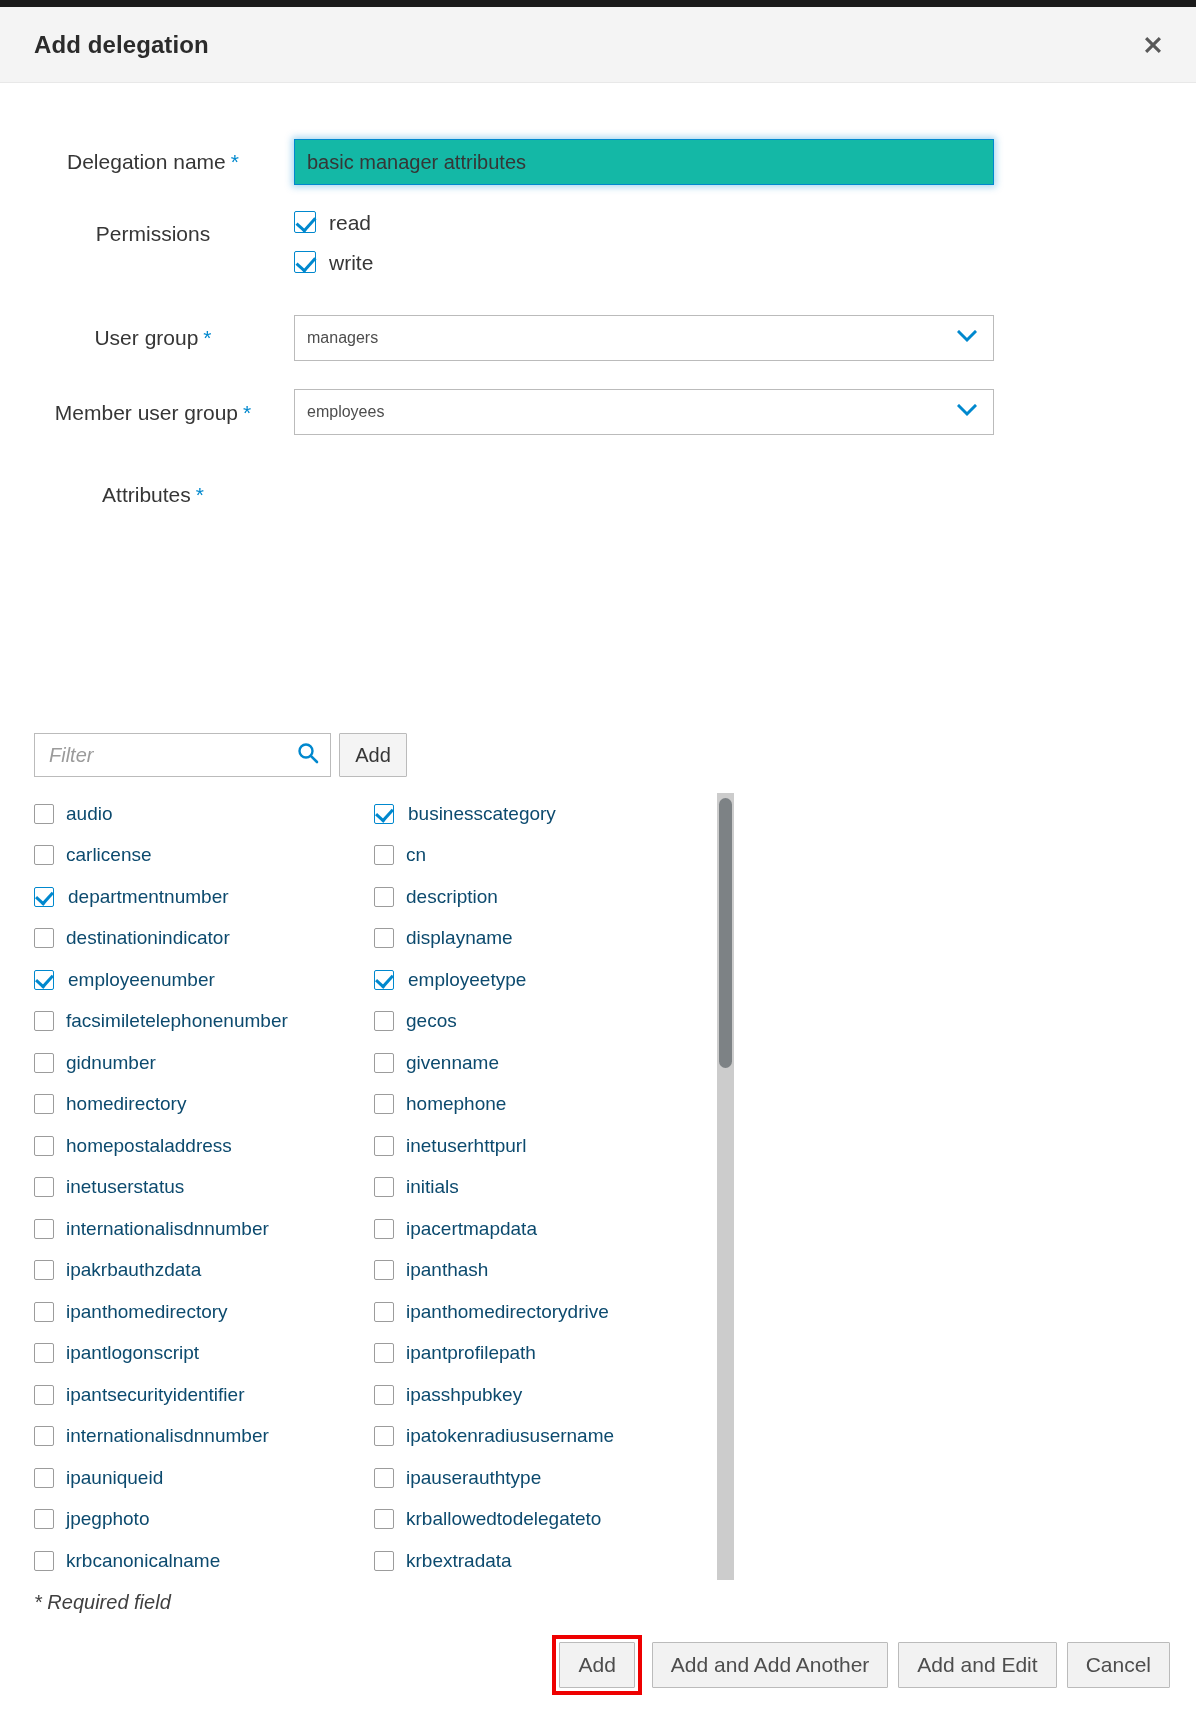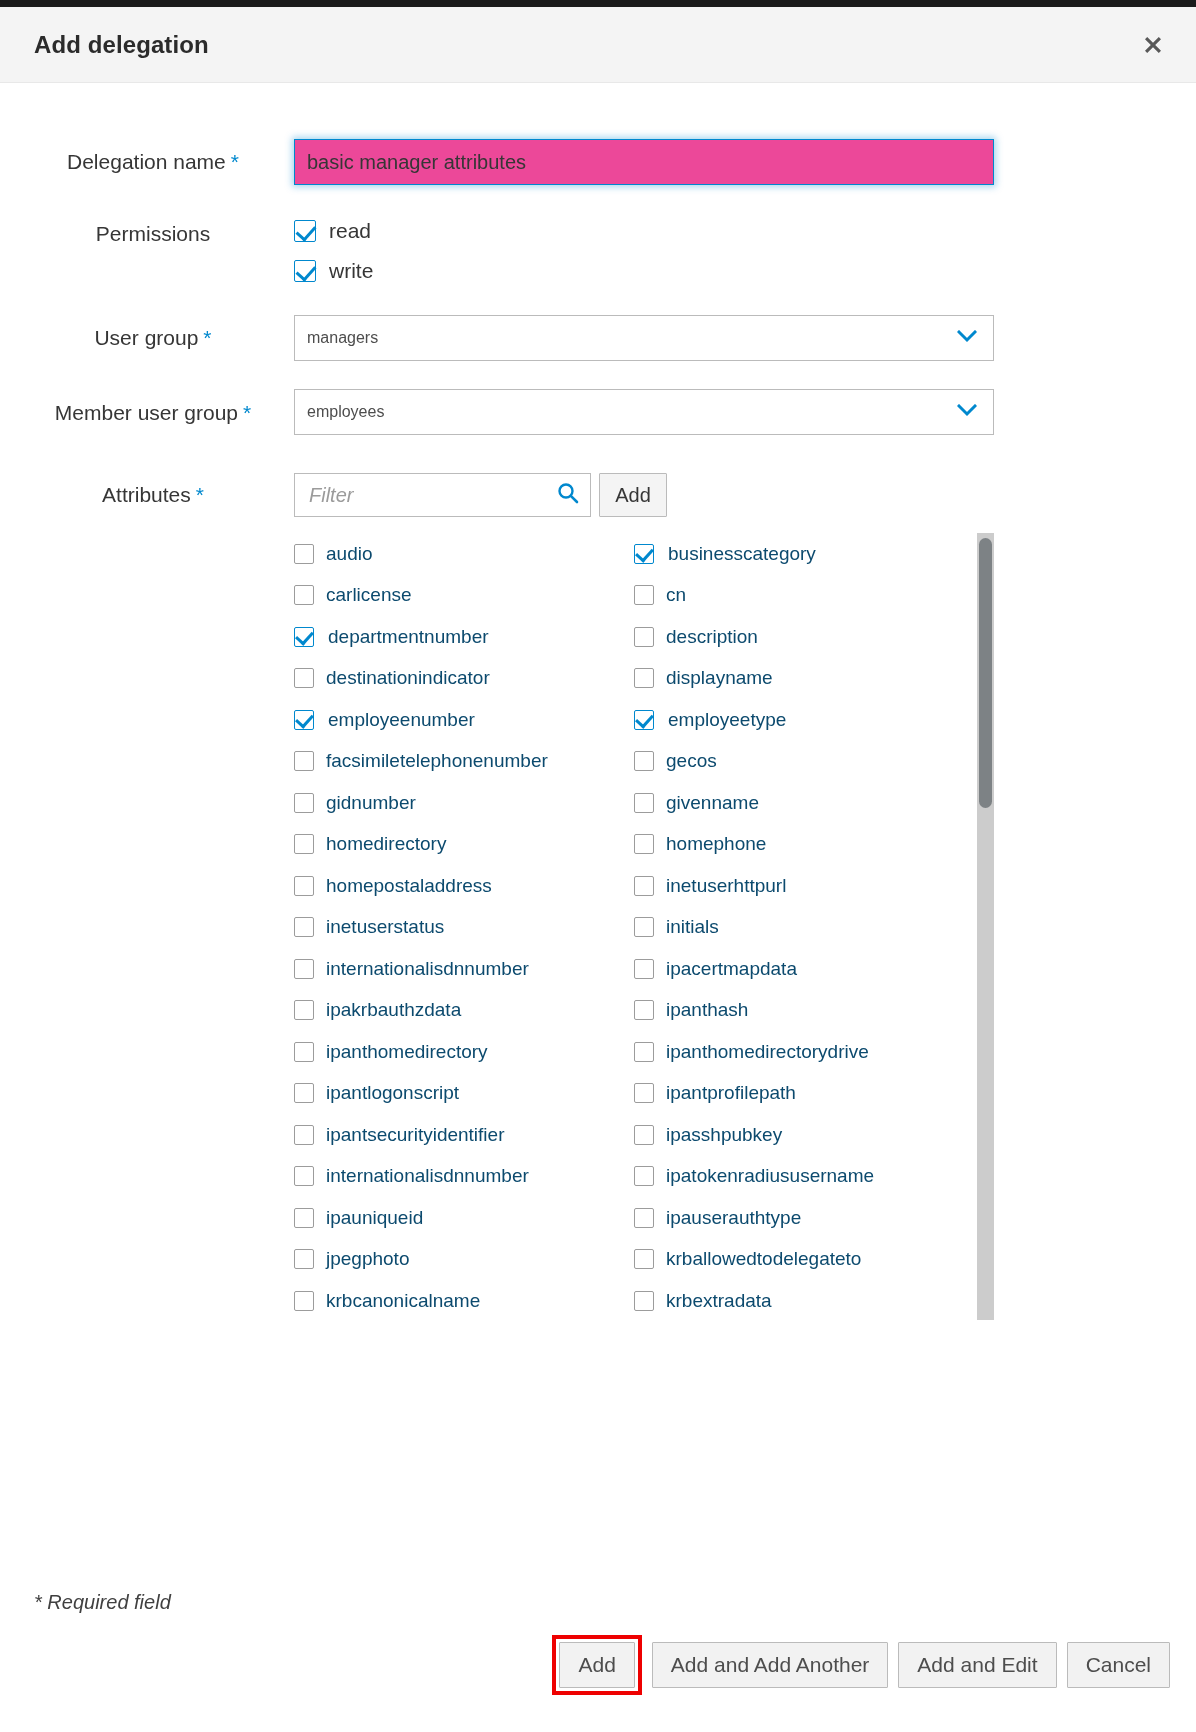--- a/index.html
+++ b/index.html
@@ -90,28 +90,28 @@
   .text-input {
     width: 700px;
     height: 46px;
     border: 1px solid #0088ce;
     outline: none;
     box-shadow: 0 0 7px 2px rgba(0,136,206,0.35);
     font-family: "Liberation Sans", sans-serif;
     font-size: 20px;
     color: #363636;
     padding: 4px 12px;
-    background: #ec4899;
+    background: #14b8a6;
     border-radius: 0;
   }
 
   
   .check-row {
     display: flex;
-    align-items: center;
+    align-items: flex-start;
     height: 40px;
   }
   .cb {
     width: 22px; height: 22px;
     flex: 0 0 22px;
     border: 1px solid #9c9c9c;
     background: #fff;
     border-radius: 2px;
     position: relative;
     cursor: pointer;
@@ -358,21 +358,21 @@
           <span class="select-value">employees</span>
           <span class="chev">
             <svg width="20" height="13" viewBox="0 0 20 13">
                 <path d="M2 2 L10 10 L18 2" stroke="#0088ce" stroke-width="3" fill="none" stroke-linecap="square"></path>
               </svg>
           </span>
         </div>
       </div>
     </div>
 
-    <div class="form-row" style="margin-bottom:0;">
+    <div class="form-row" style="margin-bottom:0;flex-direction:column;">
       <div class="form-label" style="padding-top:8px;">
         <span>Attributes</span><span class="req-star">*</span>
       </div>
       <div class="form-control-col">
 
         <div class="filter-row">
           <div class="filter-input-wrap">
             <input class="filter-input" type="text" placeholder="Filter" style="">
             <span class="search-icon">
               <svg width="24" height="24" viewBox="0 0 24 24">

